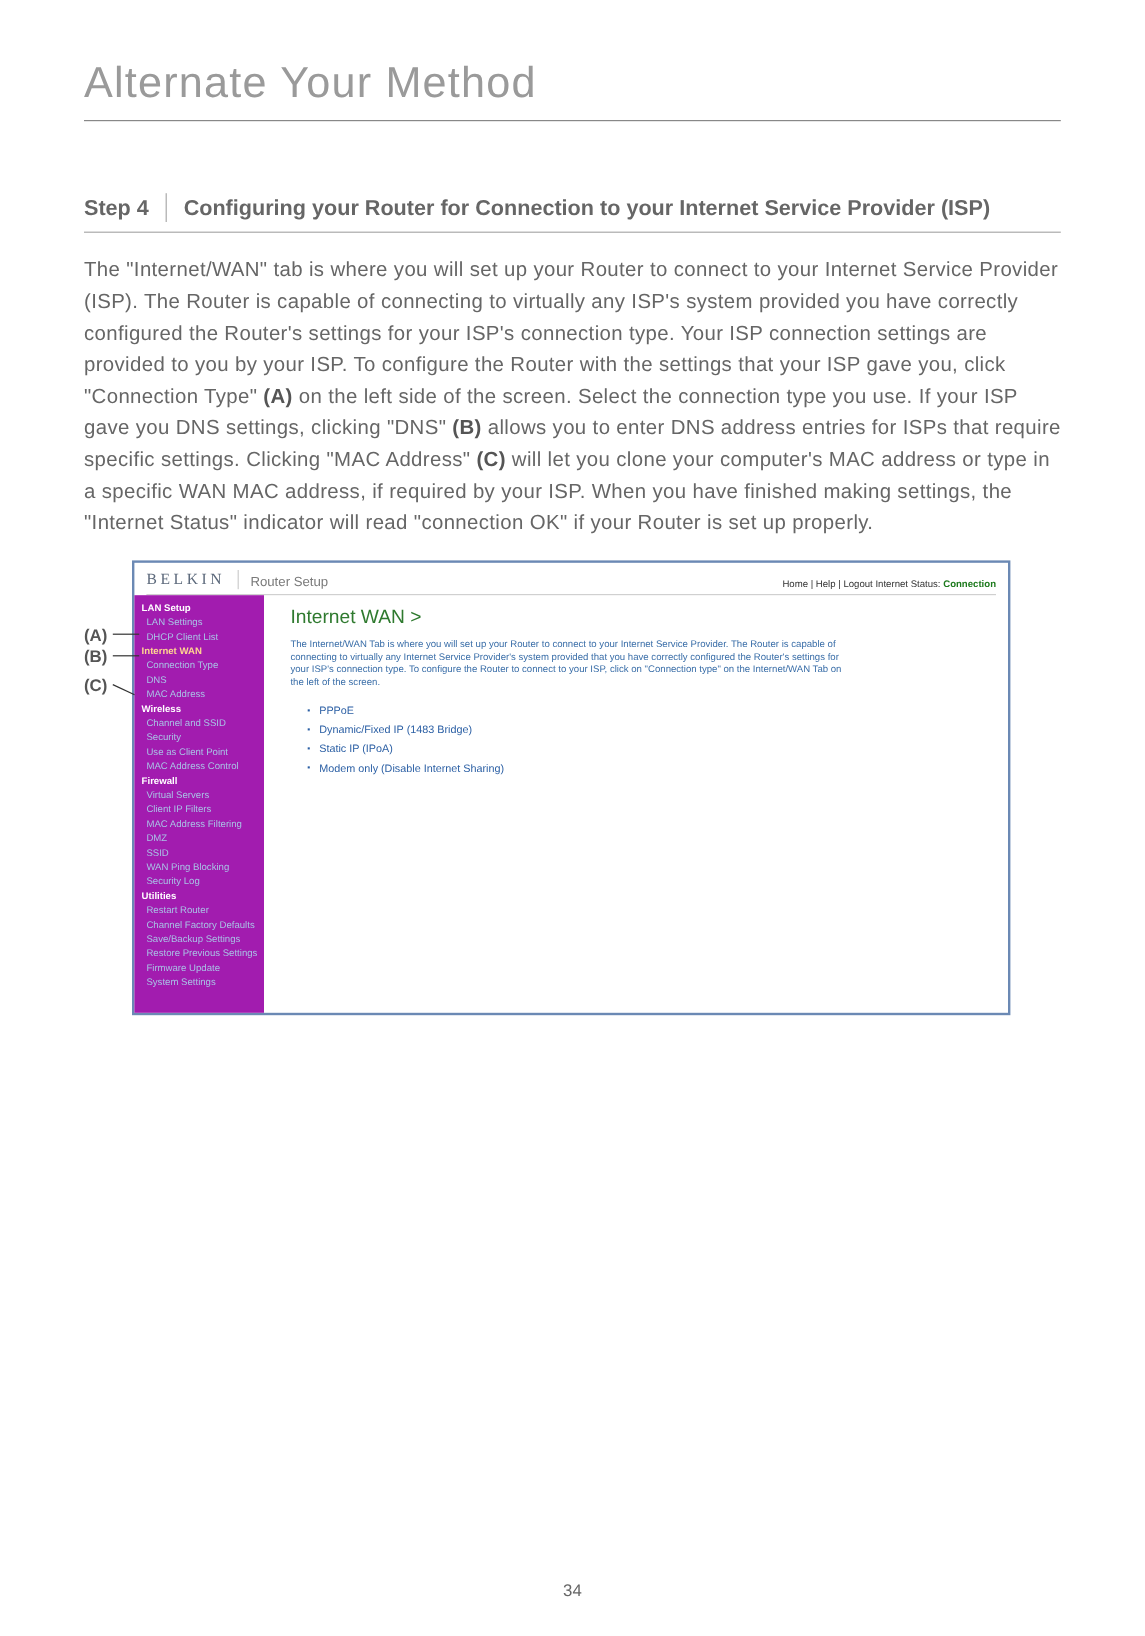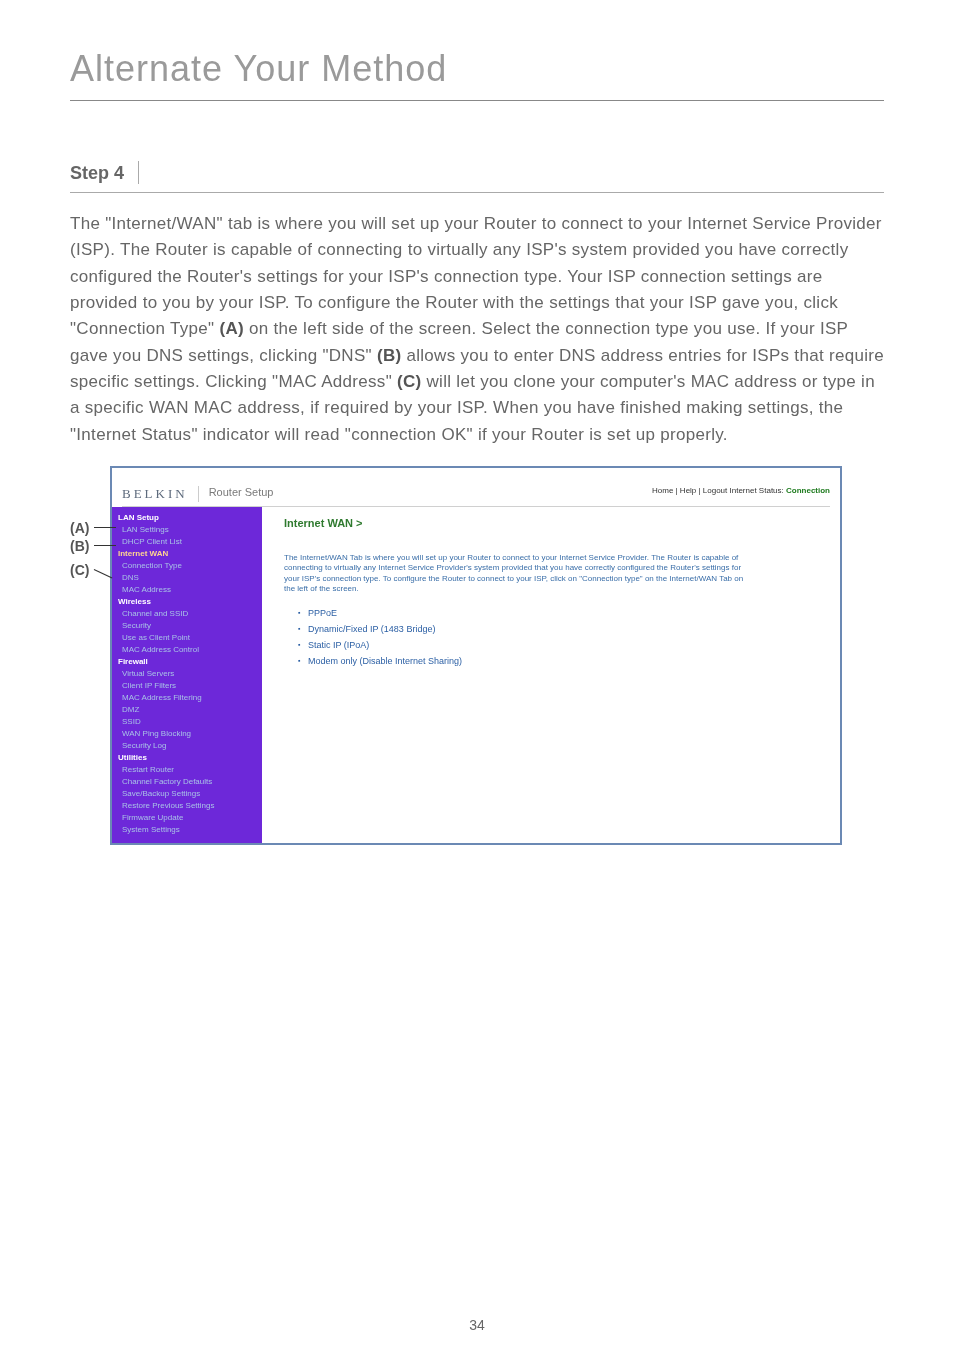--- a/index.html
+++ b/index.html
@@ -87,23 +87,22 @@
   .shot-frame {
     margin-left: 40px;
     width: 728px;
     border: 2px solid #6b89b4;
     background: #fff;
     font-size: 9px;
     color: #333;
   }
   .shot-top {
     display: flex;
-    align-items: flex-start;
+    align-items: flex-end;
     padding: 6px 10px 2px 10px;
-    margin-top: 12px;
   }
   .brand {
     font-family: "Times New Roman", serif;
     font-size: 13px;
     letter-spacing: 3px;
     color: #5d6a7c;
     padding-right: 10px;
     border-right: 1px solid #ccc;
   }
   .shot-title {
@@ -123,24 +122,24 @@
   .shot-rule {
     border: 0;
     border-top: 1px solid #d0d0d0;
     margin: 2px 10px 0 10px;
   }
   .shot-body {
     display: flex;
     min-height: 290px;
   }
   .nav {
-    width: 150px;
-    background: #6d28d9;
+    width: 108px;
+    background: #a21caf;
     color: #cfe0f6;
-    padding: 4px 0 8px 0;
+    padding: 4px 0 20px 0;
     font-size: 8px;
   }
   .nav div {
     padding: 1.5px 6px 1.5px 10px;
     white-space: nowrap;
     overflow: hidden;
   }
   .nav .section {
     font-weight: bold;
     color: #fff;
@@ -152,23 +151,23 @@
   }
   .nav .sub {
     color: #a9c2e6;
   }
   .content {
     flex: 1;
     padding: 10px 16px 10px 22px;
   }
   .content-h {
     color: #2f7a2f;
-    font-weight: bold;
-    font-size: 11px;
-    margin-bottom: 24px;
+    font-weight: normal;
+    font-size: 16px;
+    margin-bottom: 8px;
   }
   .content-desc {
     color: #3a6ea8;
     font-size: 8px;
     line-height: 1.3;
     max-width: 460px;
     margin-bottom: 10px;
   }
   .content ul {
     list-style: none;
@@ -200,20 +199,21 @@
 </style>
 </head>
 <body>
 
 <div class="page">
   <h1 class="page-title">Alternate Your Method</h1>
   <hr class="title-rule">
 
   <div class="step-row">
     <div class="step-label">Step 4</div>
+    <div class="step-heading">Configuring your Router for Connection to your Internet Service Provider (ISP)</div>
   </div>
 
   <p class="body-text">
     <span>The "Internet/WAN" tab is where you will set up your Router to connect to your Internet Service Provider (ISP). The Router is capable of connecting to virtually any ISP's system provided you have correctly configured the Router's settings for your ISP's connection type. Your ISP connection settings are provided to you by your ISP. To configure the Router with the settings that your ISP gave you, click "Connection Type" </span><b>(A)</b><span> on the left side of the screen. Select the connection type you use. If your ISP gave you DNS settings, clicking "DNS" </span><b>(B)</b><span> allows you to enter DNS address entries for ISPs that require specific settings. Clicking "MAC Address" </span><b>(C)</b><span> will let you clone your computer's MAC address or type in a specific WAN MAC address, if required by your ISP. When you have finished making settings, the "Internet Status" indicator will read "connection OK" if your Router is set up properly.</span>
   </p>
 
   <div class="fig-wrap">
     <div class="callouts">
       <div style="margin-top:24px;">
         <span>(A)</span>

